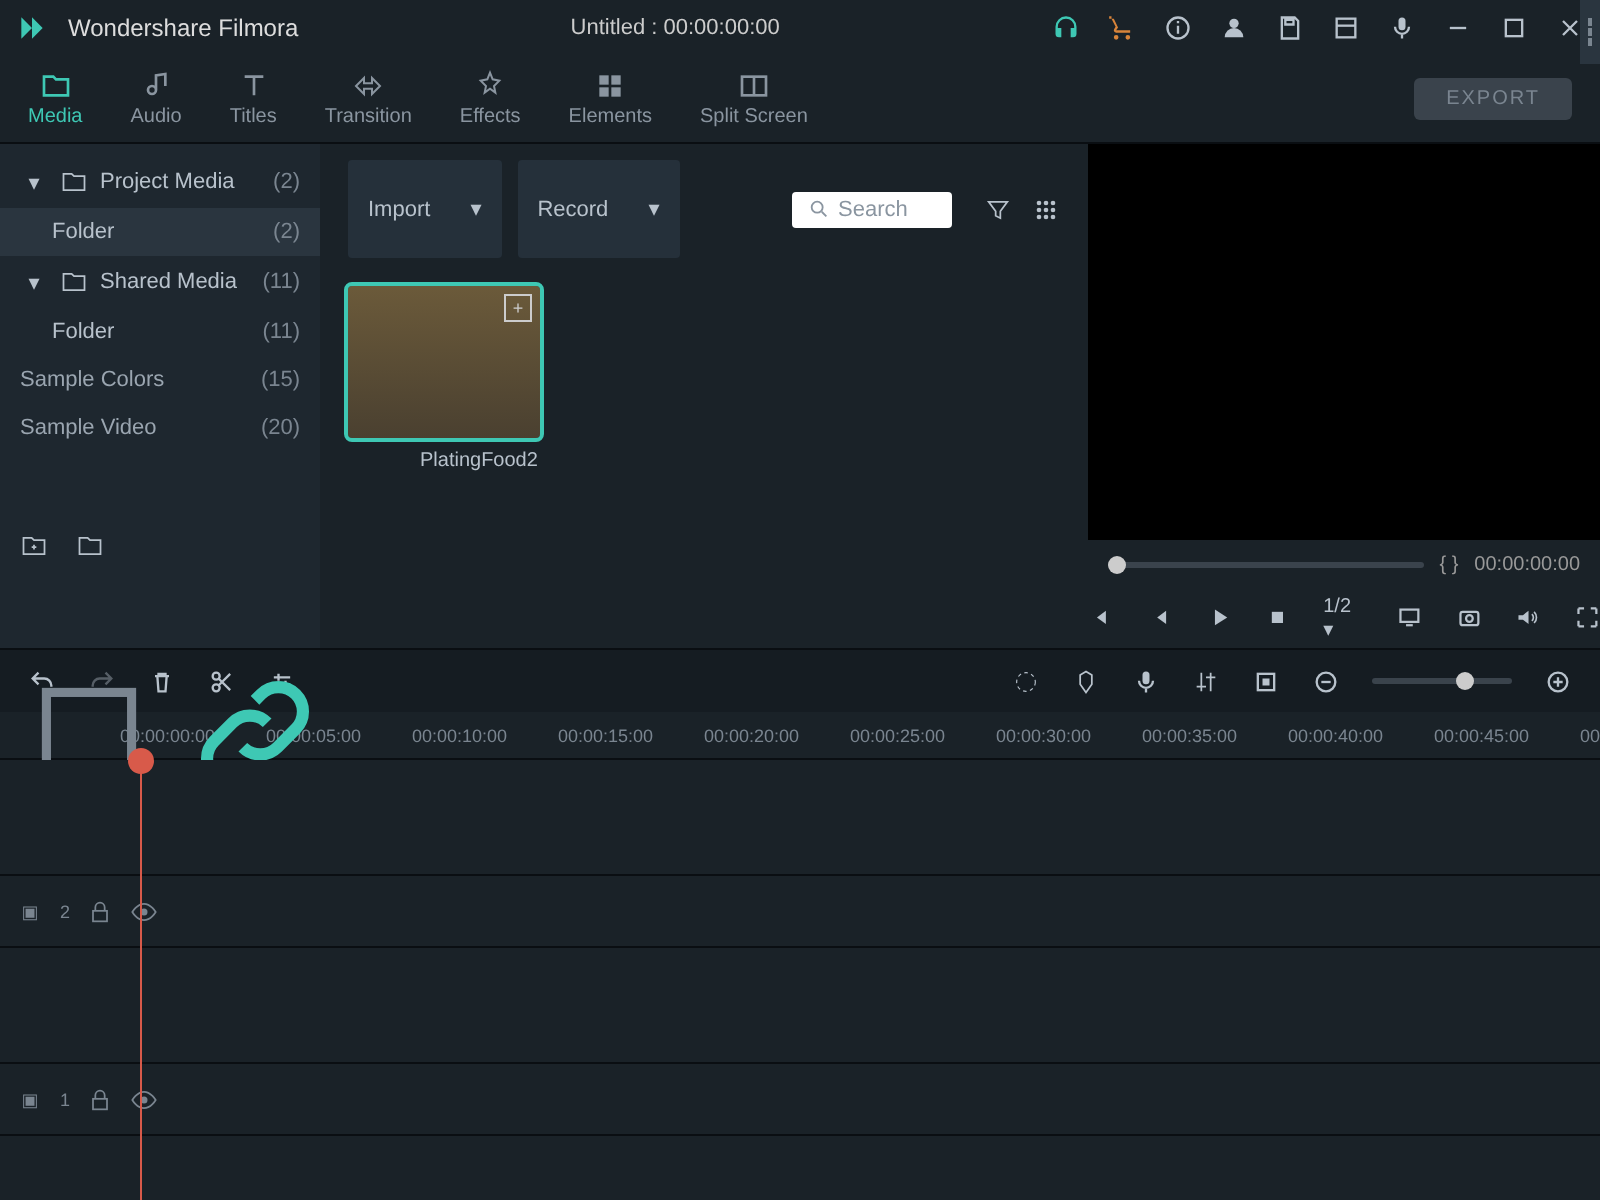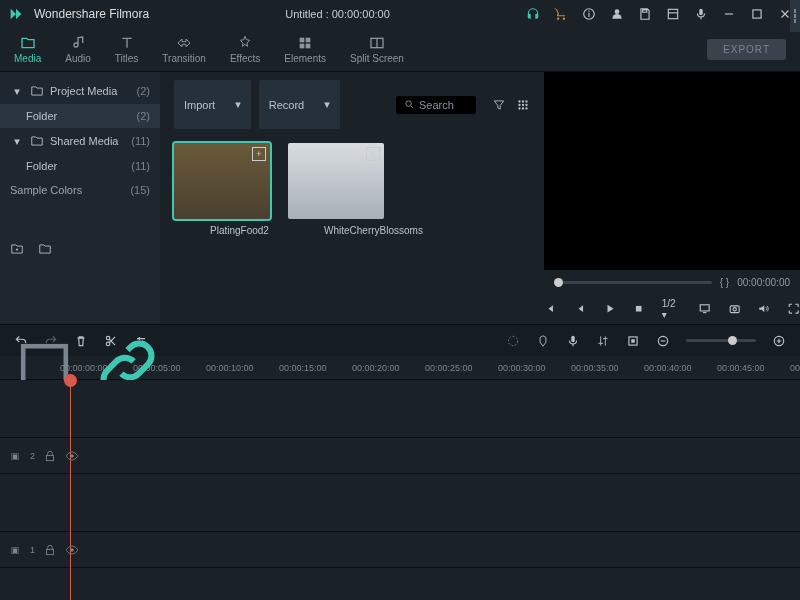--- a/index.html
+++ b/index.html
@@ -21,21 +21,21 @@
 .main-row { display: flex; height: 252px; }
 .sidebar { width: 160px; background: #1e272f; padding-top: 6px; }
 .side-item { display: flex; align-items: center; padding: 6px 10px; gap: 6px; cursor: pointer; }
 .side-item.indent { padding-left: 26px; background: #2a353f; }
 .side-item .count { margin-left: auto; color: #7a8590; }
 .side-item.plain { padding-left: 10px; color: #9aa5b0; text-align: right; }
 .side-foot { display: flex; gap: 14px; padding: 10px; position: absolute; }
 .media-panel { flex: 1; background: #1a2228; padding: 8px 14px; }
 .media-top { display: flex; align-items: center; gap: 8px; }
 .dd { background: #25303a; padding: 18px 10px; border-radius: 2px; display: flex; align-items: center; gap: 20px; cursor: pointer; font-size: 11px; }
-.search { margin-left: auto; display: flex; align-items: center; gap: 4px; background: #000000; padding: 3px 8px; border-radius: 2px; width: 80px; color: #8a95a0; }
+.search { margin-left: auto; display: flex; align-items: center; gap: 4px; background: #ffffff; padding: 3px 8px; border-radius: 2px; width: 80px; color: #8a95a0; }
 .view-icons { display: flex; gap: 10px; margin-left: 8px; }
 .clips { display: flex; gap: 18px; margin-top: 14px; }
 .clip { display: flex; flex-direction: column; gap: 6px; cursor: pointer; }
 .thumb { width: 96px; height: 76px; background: #333; border-radius: 2px; position: relative; }
 .thumb.sel { outline: 2px solid #3ec8b4; }
 .thumb.t1 { background: linear-gradient(#6b5a3a, #4a4030); }
 .thumb.t2 { background: linear-gradient(#d8dce0, #a8b0b8); }
 .add-ic { position: absolute; top: 4px; right: 4px; width: 14px; height: 14px; border: 1px solid #ccc; display: flex; align-items: center; justify-content: center; font-size: 9px; color: #ccc; }
 .clip-name { font-size: 10px; color: #b8c2cc; padding-left: 36px; }
 .preview { width: 256px; background: #000; position: relative; }
@@ -210,20 +210,24 @@
       <span class="count">(11)</span>
     </div>
     <div class="side-item" style="padding-left:26px">
       <span>Folder</span>
       <span class="count">(11)</span>
     </div>
     <div class="side-item plain">
       <span>Sample Colors</span>
       <span class="count">(15)</span>
     </div>
+    <div class="side-item plain">
+      <span>Sample Video</span>
+      <span class="count">(20)</span>
+    </div>
     <div class="side-foot" style="bottom:auto;margin-top:30px">
       <span class="ic">
           <svg viewBox="0 0 24 24">
             <path d="M3 5h7l2 2h9v12H3z" fill="none" stroke="currentColor" stroke-width="1.5"></path>
             <path d="M12 11v4M10 13h4" stroke="currentColor" stroke-width="1.5"></path>
           </svg>
         </span>
       <span class="ic">
           <svg viewBox="0 0 24 24">
             <path d="M3 5h7l2 2h9v12H3z" fill="none" stroke="currentColor" stroke-width="1.5"></path>
@@ -270,26 +274,20 @@
           </span>
       </div>
     </div>
     <div class="clips">
       <div class="clip">
         <div class="thumb t1 sel">
             <div class="add-ic">+</div>
           </div>
         <span class="clip-name">PlatingFood2</span>
       </div>
-      <div class="clip">
-        <div class="thumb t2">
-            <div class="add-ic">+</div>
-          </div>
-        <span class="clip-name">WhiteCherryBlossoms</span>
-      </div>
     </div>
   </div>
 
   <div class="preview">
     <div class="preview-ctrl">
       <div class="scrub">
         <div class="scrub-bar"></div>
         <span class="tc">{      }</span>
         <span class="tc">00:00:00:00</span>
       </div>

